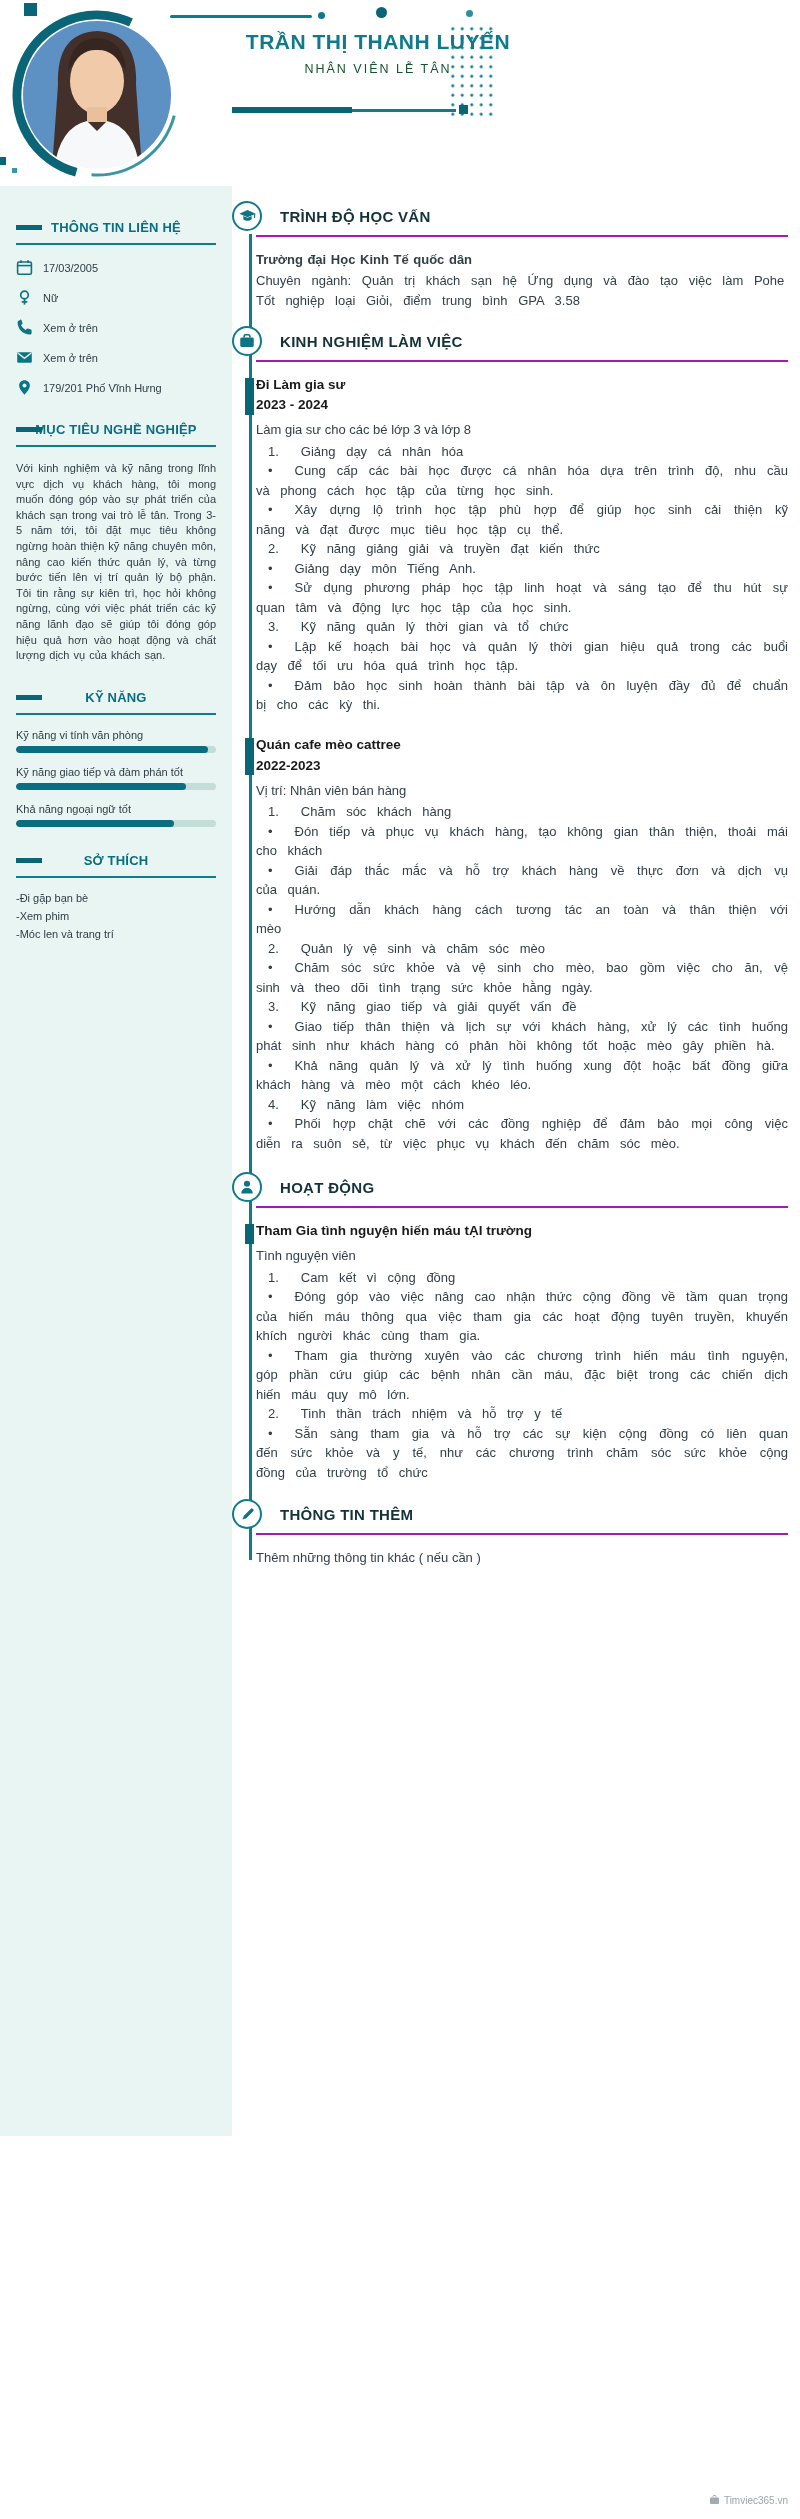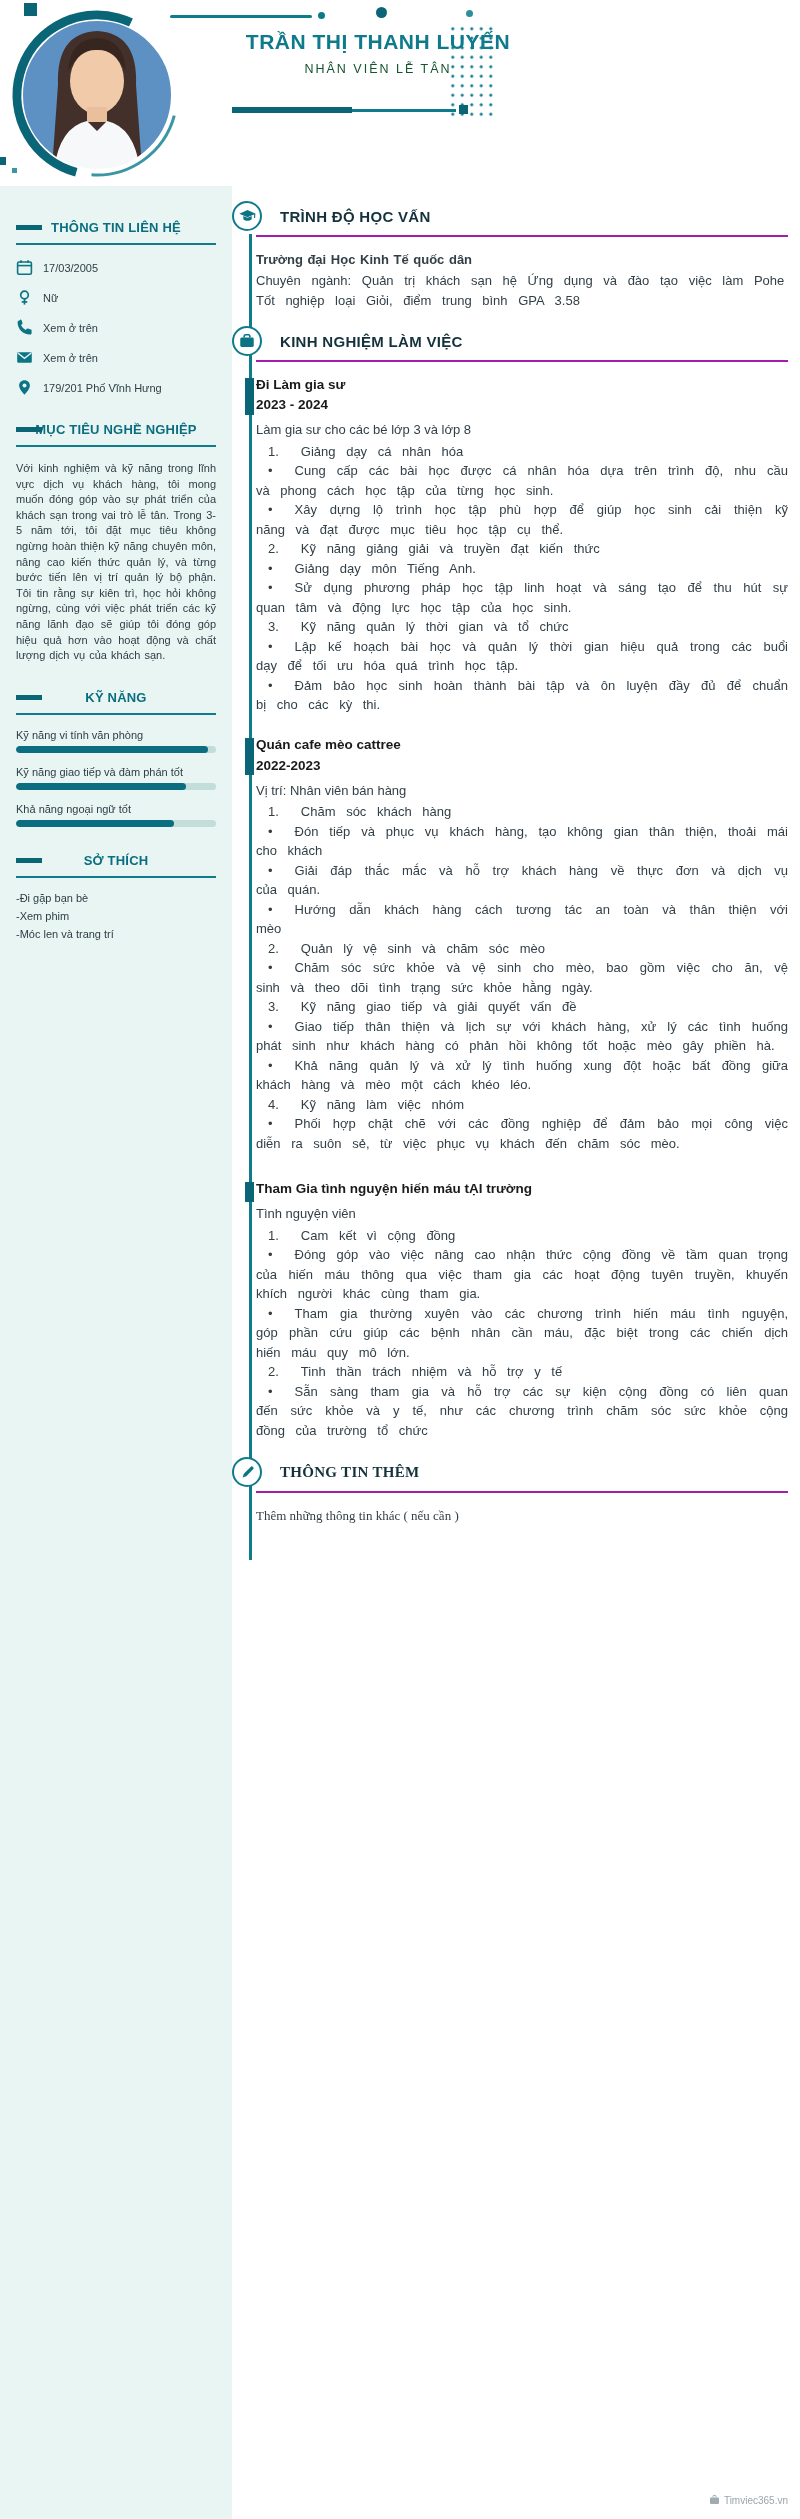--- a/index.html
+++ b/index.html
@@ -21,21 +21,21 @@
   .d3 { left:466px; top:10px; width:7px; height:7px; background:#2f8e9c; }
   .hline { position:absolute; left:170px; top:15px; width:142px; height:2.5px; background:#0f7c8c; border-radius:2px; }
   .dots-grid { position:absolute; left:448px; top:24px; width:50px; height:94px;
     background-image:radial-gradient(circle, #0f7c8c 1.4px, transparent 1.6px);
     background-size:9.5px 9.5px; }
   .bar-thick { position:absolute; left:232px; top:107px; width:120px; height:6px; background:#0a6576; }
   .bar-thin  { position:absolute; left:352px; top:109px; width:104px; height:2.5px; background:#0f7c8c; }
   .bar-square{ position:absolute; left:459px; top:105px; width:9px; height:9px; background:#0a6576; }
 
   
-  .sidebar { position:absolute; left:0; top:186px; width:232px; height:2333px;
+  .sidebar { position:absolute; left:0; top:186px; width:232px; height:1950px;
     background:#e8f5f2; padding:34px 16px 0 16px; }
   .side-sec { margin-bottom:26px; }
   .s-head { position:relative; margin-bottom:14px; padding-bottom:8px;
     border-bottom:2px solid #0f7c8c; text-align:center; }
   .s-bar { position:absolute; left:0; top:5px; width:26px; height:5px; background:#0a6576; }
   .s-head h2 { margin:0; font-size:13px; color:#0b6e80; font-weight:bold; letter-spacing:.2px; }
   .c-item { display:flex; align-items:center; gap:10px; margin-bottom:13px;
     font-size:11px; color:#2e3d46; }
   .c-icon { width:17px; height:17px; flex:0 0 17px; color:#0d7484; display:flex; }
   .objective-text { margin:0; font-size:11px; line-height:1.42; text-align:justify;
@@ -45,21 +45,21 @@
   .skill-track { height:7px; background:#c3ded8; border-radius:4px; overflow:hidden; }
   .skill-fill { height:7px; background:#0b6e80; border-radius:4px; }
   .side-line { margin:0 0 6px 0; font-size:11px; color:#2e3d46; }
 
   
   .main { position:absolute; left:256px; top:208px; width:532px;
     font-size:13px; color:#323f47; }
   .vline { position:absolute; left:-7px; top:26px; width:2.5px; height:1326px; background:#0f7c8c; }
   .m-sec { position:relative; margin-bottom:22px; }
   .sec-activities { margin-top:26px; }
-  .sec-more { margin-top:24px;font-family:Liberation Serif, serif; }
+  .sec-more { margin-top:24px; }
   .m-head { position:relative; padding:0 0 10px 24px; border-bottom:2px solid #a21caf;
     margin-bottom:13px; min-height:24px; }
   .m-icon { position:absolute; left:-24px; top:-7px; width:30px; height:30px;
     border:2.5px solid #0e7a8a; background:#fff; border-radius:50%;
     display:flex; align-items:center; justify-content:center; color:#0d7484; }
   .m-title { margin:0; display:inline-block; font-size:15px; font-weight:bold;
     color:#14323c; letter-spacing:.3px; }
   .m-body p { margin:0 0 1px 0; line-height:1.5; text-align:justify; word-spacing:7px; }
   .school { font-weight:bold; word-spacing:1px !important; }
   .job { position:relative; margin-bottom:20px; }
@@ -313,20 +313,29 @@
             <p class="line"><span class="marker">•</span><span>Khả năng quản lý và xử lý tình huống xung đột hoặc bất đồng giữa khách hàng và mèo một cách khéo léo.</span></p>
 
             <p class="line"><span class="marker">4.</span><span>Kỹ năng làm việc nhóm</span></p>
 
             <p class="line"><span class="marker">•</span><span>Phối hợp chặt chẽ với các đồng nghiệp để đảm bảo mọi công việc diễn ra suôn sẻ, từ việc phục vụ khách đến chăm sóc mèo.</span></p>
           </div>
       </div>
     </section>
 
     <section class="m-sec sec-activities">
+      <div class="m-head">
+        <span class="m-icon">
+          <svg viewBox="0 0 20 20" width="18" height="18" fill="currentColor">
+              <circle cx="10" cy="6.4" r="3.4"></circle>
+              <path d="M3.6 17.2c0-4 2.9-6.2 6.4-6.2s6.4 2.2 6.4 6.2z"></path>
+            </svg>
+        </span>
+        <h2 class="m-title">HOẠT ĐỘNG</h2>
+      </div>
       <div class="job activity">
         <div class="job-head">
           <span class="job-marker"></span>
           <div class="job-name">Tham Gia tình nguyện hiến máu tẠI trường</div>
         </div>
         <p class="job-sub">Tình nguyện viên</p>
         <div class="lines">
 
             <p class="line"><span class="marker">1.</span><span>Cam kết vì cộng đồng</span></p>
 

